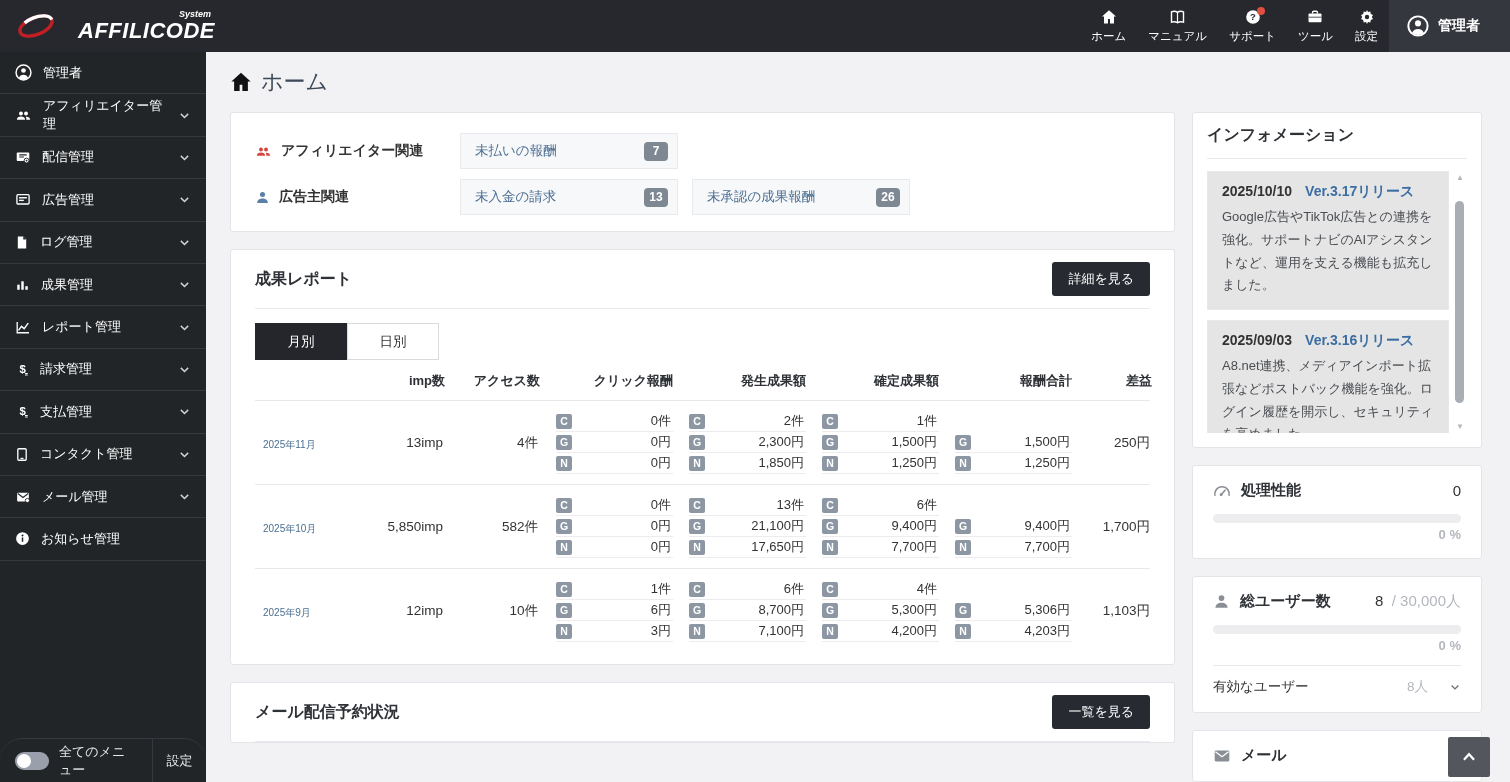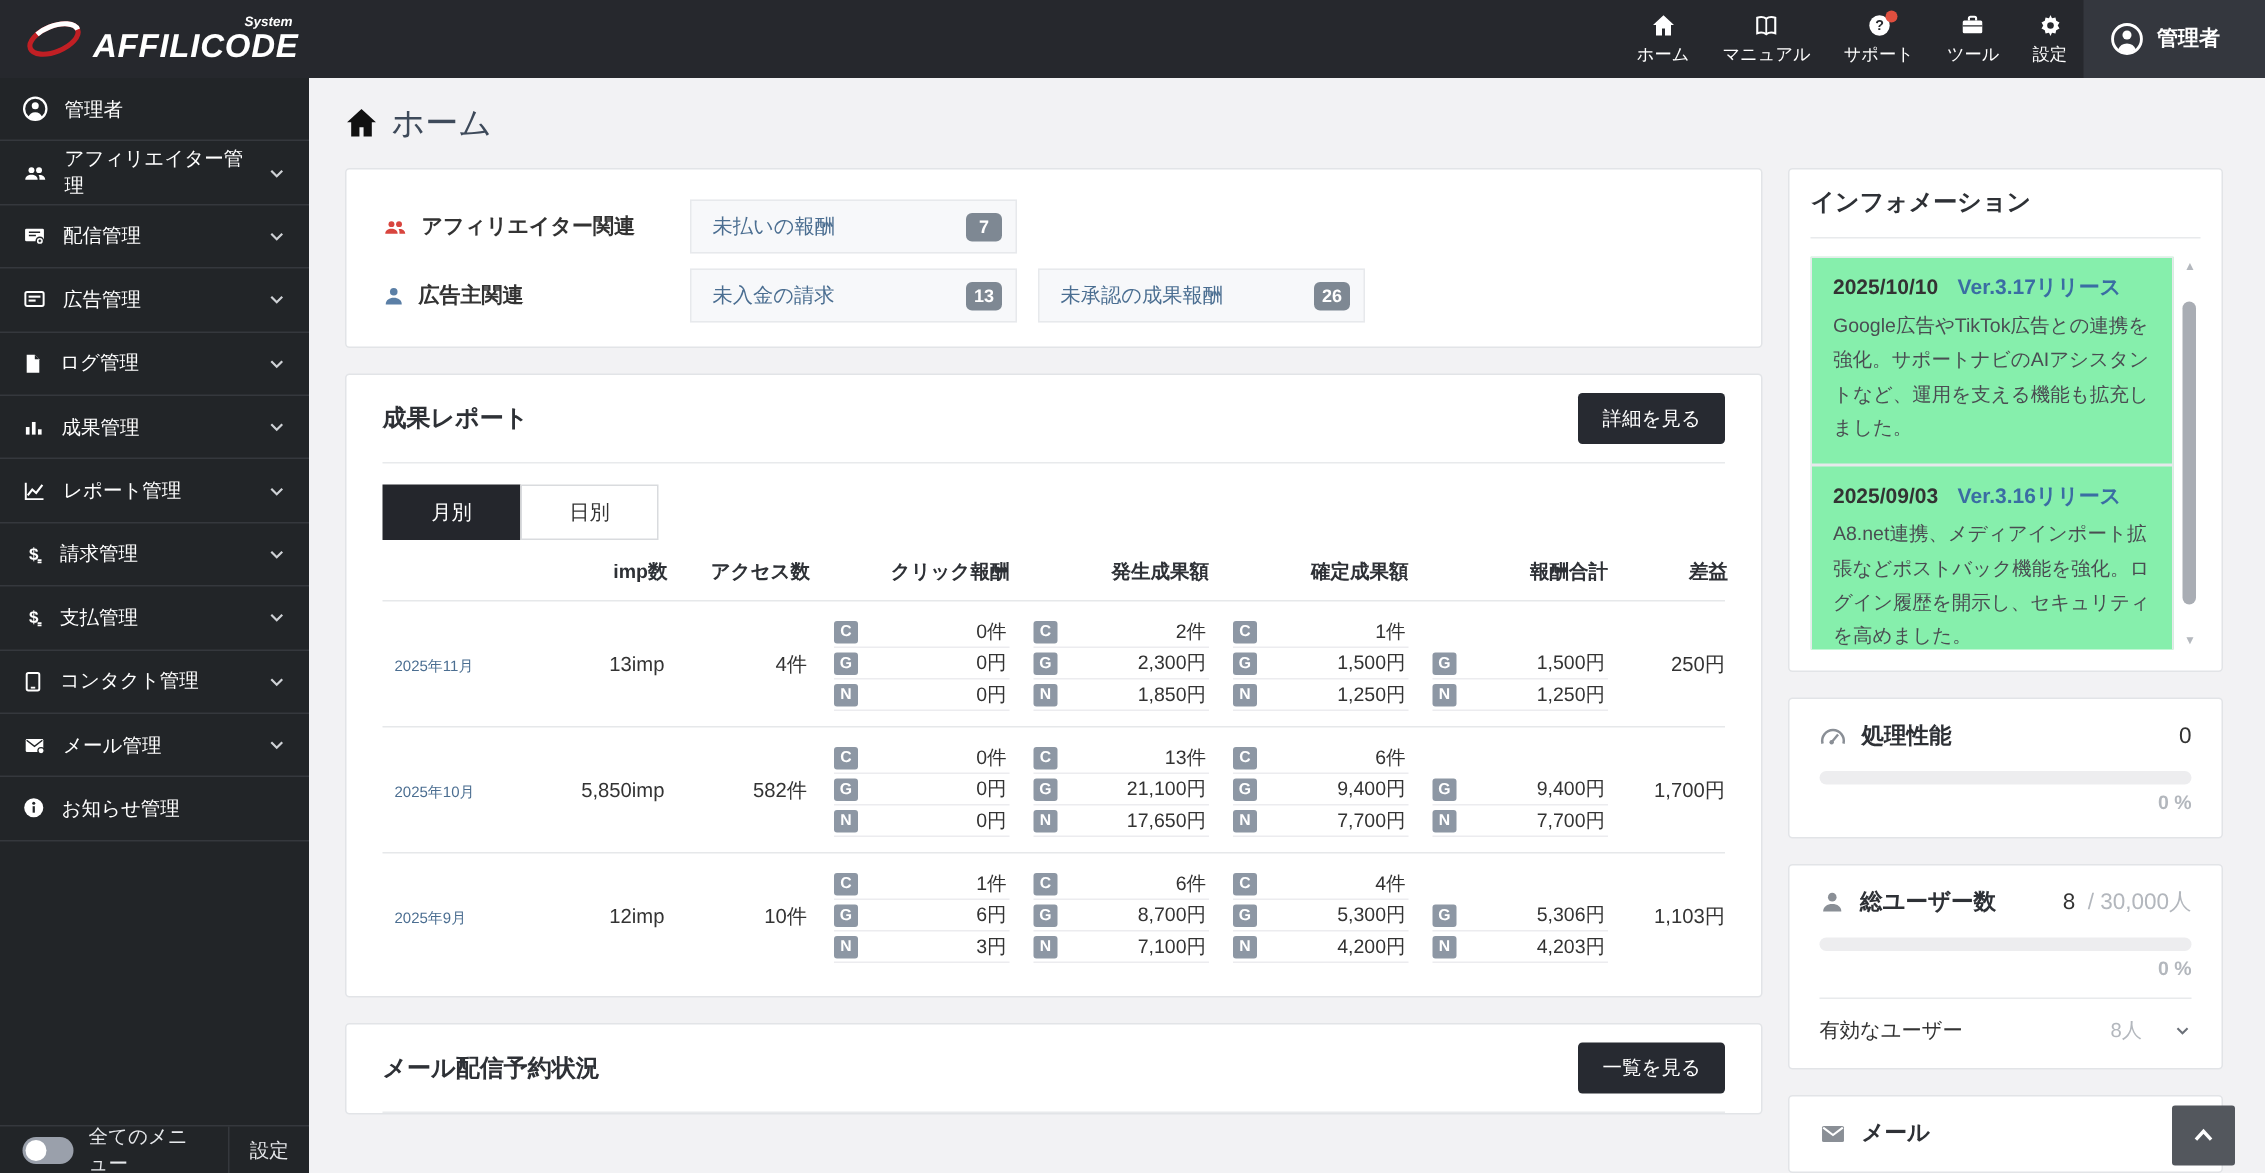--- a/index.html
+++ b/index.html
@@ -1,38 +1,38 @@
 <!DOCTYPE html>
 <html><head>
 <meta charset="utf-8">
 <style>
   * { margin:0; padding:0; box-sizing:border-box; }
   html,body { width:1510px; height:782px; overflow:hidden; }
   body { font-family:"Liberation Sans","DejaVu Sans",sans-serif; background:#f2f2f4; color:#333; position:relative; }
 
   
   .topnav { position:absolute; top:0; left:0; width:1510px; height:52px; background:#26282d; display:flex; align-items:stretch; z-index:30; }
-  .brand { display:flex; align-items:center; padding:0 16px 0 14px; gap:4px; cursor:pointer; }
+  .brand { display:flex; align-items:center; padding:0 16px 0 14px; gap:20px; cursor:pointer; }
   .brand-text { display:flex; flex-direction:column; align-items:flex-end; line-height:1; }
   .brand-tagline { color:#fff; font-size:9px; font-style:italic; font-weight:bold; margin-bottom:1px; margin-right:4px; }
   .brand-name { color:#fff; font-size:22px; font-weight:bold; font-style:italic; letter-spacing:.5px; }
   .topnav-items { margin-left:auto; display:flex; }
   .topnav-item { display:flex; flex-direction:column; align-items:center; justify-content:center; gap:4px; color:#fff; font-size:11.5px; padding:0 11px; cursor:pointer; position:relative; }
   .topnav-item .icon { position:relative; }
   .alert-dot { position:absolute; top:-2px; right:-4px; width:8px; height:8px; border-radius:50%; background:#e04f3f; }
   .topnav-user { background:#34373e; display:flex; align-items:center; gap:9px; padding:0 30px 0 18px; color:#fff; font-size:14px; font-weight:bold; cursor:pointer; }
 
   .icon { display:inline-flex; align-items:center; justify-content:center; }
   .icon svg { display:block; }
 
   
   .sidebar { position:absolute; top:52px; left:0; width:206px; height:730px; background:#222528; z-index:20; }
   .side-item { height:42.4px; display:flex; align-items:center; gap:11px; padding:0 15px; border-bottom:1px solid #35383d; color:#fff; font-size:13px; cursor:pointer; }
   .side-item .chev { margin-left:auto; color:#cfd2d6; }
-  .sidebar-footer { position:absolute; bottom:0; left:0; width:100%; height:32px; border-top:1px solid #35383d; display:flex; align-items:stretch; }
+  .sidebar-footer { position:absolute; bottom:0; left:0; width:100%; height:44px; border-top:1px solid #35383d; display:flex; align-items:stretch;border-radius:22px; }
   .footer-toggle-area { flex:1; display:flex; align-items:center; gap:10px; padding:0 15px; color:#e7e9ec; font-size:13px; cursor:pointer; }
   .toggle { width:34px; height:18px; background:#9aa0ab; border-radius:9px; position:relative; flex:none; }
   .toggle::after { content:""; position:absolute; left:2px; top:2px; width:14px; height:14px; background:#fff; border-radius:50%; }
   .footer-settings { width:54px; border-left:1px solid #35383d; display:flex; align-items:center; justify-content:center; color:#e7e9ec; font-size:13px; cursor:pointer; }
 
   
   .main { position:absolute; top:52px; left:206px; width:1304px; height:730px; }
   .page-header { display:flex; align-items:center; justify-content:space-between; padding:15px 28px 13px 24px; }
   .page-title { display:flex; align-items:center; gap:9px; font-size:22px; color:#3e4a5a; font-weight:normal; }
   .page-title .icon { color:#111; }
@@ -70,21 +70,21 @@
   .cell-r { text-align:right; font-size:13.5px; color:#333; padding-right:2px; }
   .date-link { color:#4b6e91; font-size:10px; cursor:pointer; padding-left:8px; }
   .metric { display:flex; flex-direction:column; padding-left:16px; }
   .m-sub { display:flex; align-items:center; height:21px; border-bottom:1px solid #ececef; }
   .m-sub.blank { border-bottom:none; }
   .m-tag { width:16px; height:15px; background:#8d97a4; color:#fff; font-size:10.5px; font-weight:bold; display:flex; align-items:center; justify-content:center; border-radius:2px; flex:none; }
   .m-val { margin-left:auto; font-size:13px; color:#333; padding-right:2px; }
 
   
   .info-list { margin:12px 14px 14px 14px; height:262px; overflow:hidden; position:relative; padding-right:18px; }
-  .info-entry { border:1px solid #e7e9ec; padding:11px 14px 12px; margin-bottom:0; background:#86efac; }
+  .info-entry { border:1px solid #e7e9ec; padding:11px 14px 12px; margin-bottom:10px; background:#e5e5e5; }
   .info-entry-head { display:flex; gap:13px; align-items:baseline; font-size:14px; font-weight:bold; }
   .info-date { color:#333; }
   .info-ver { color:#3a6da3; cursor:pointer; }
   .info-body { font-size:13px; color:#4a4d52; line-height:1.75; margin-top:5px; }
   .v-scrollbar { position:absolute; top:0; right:2px; bottom:0; width:10px; }
   .v-arrow { position:absolute; left:0; width:10px; color:#b4b8be; font-size:8px; text-align:center; cursor:pointer; }
   .v-arrow.up { top:2px; } .v-arrow.down { bottom:2px; }
   .v-thumb { position:absolute; left:0; top:30px; bottom:30px; width:9px; background:#a9adb4; border-radius:5px; cursor:pointer; }
 
   .stat-card { padding:15px 20px 16px; }

